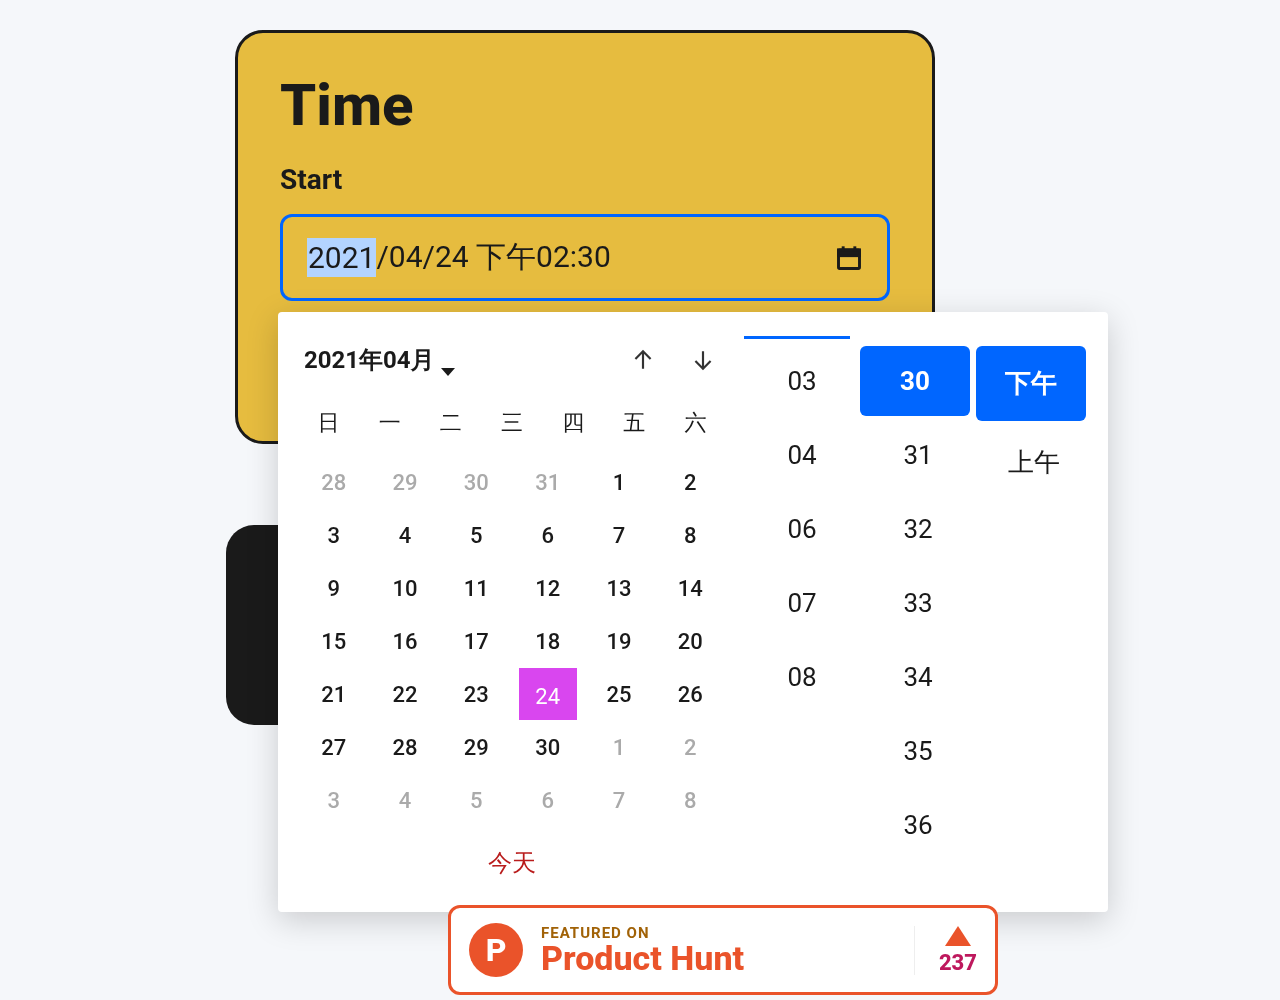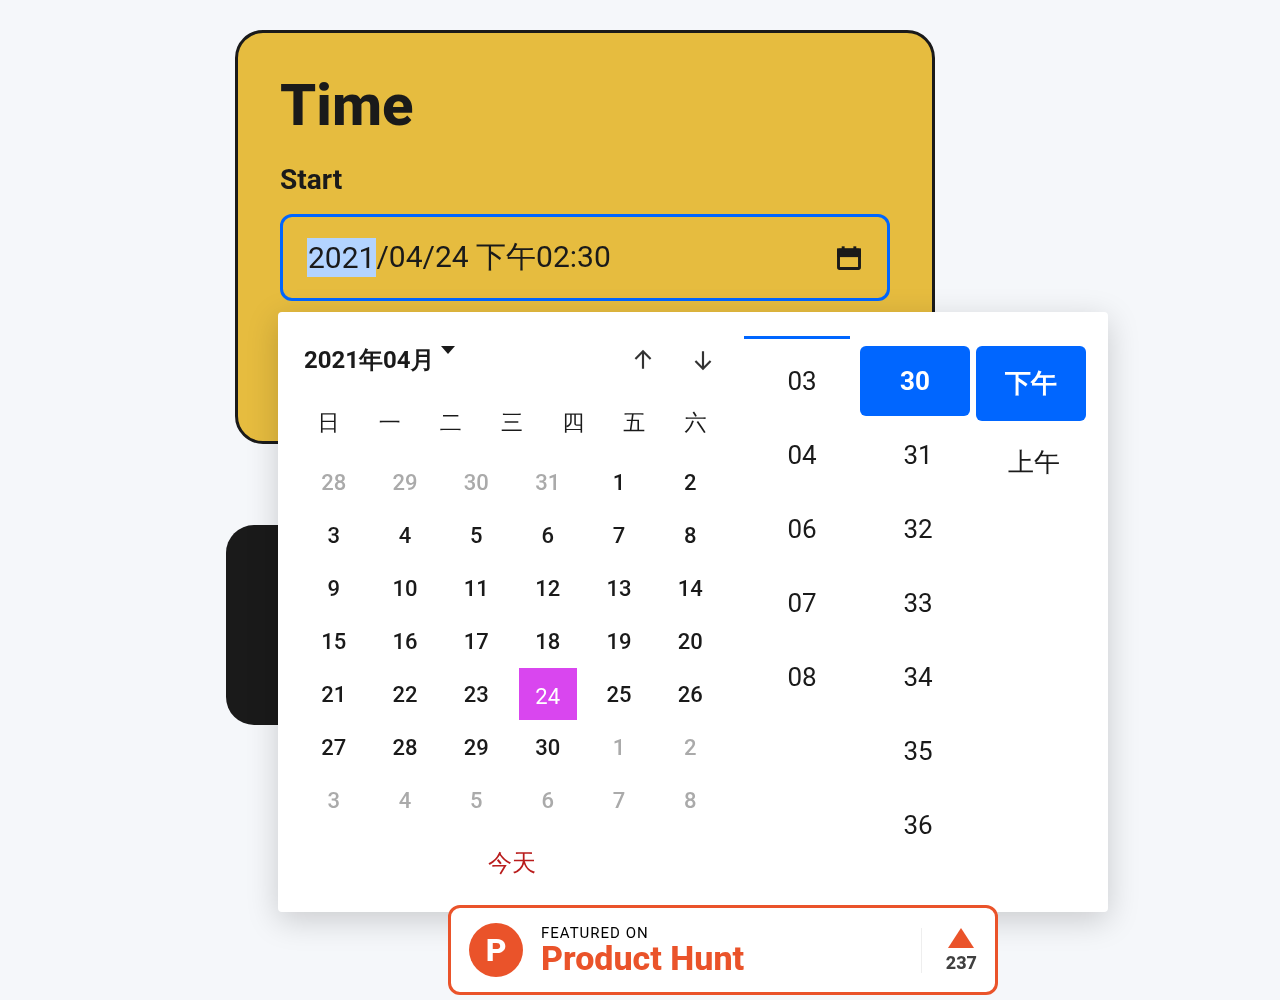--- a/index.html
+++ b/index.html
@@ -101,21 +101,21 @@
       align-items: center;
       padding: 4px 10px 10px 6px;
       margin-bottom: 14px;
     }
     
     .month-btn {
       font-size: 24px;
       font-weight: 700;
       color: #1a1a1a;
       display: flex;
-      align-items: flex-start;
+      align-items: flex-end;
       gap: 6px;
       cursor: pointer;
     }
     
     .dropdown-arrow {
       width: 0; height: 0;
       border-left: 7px solid transparent;
       border-right: 7px solid transparent;
       border-top: 8px solid #1a1a1a;
       margin-top: 2px;
@@ -253,40 +253,40 @@
       border-radius: 50%;
       color: #fff;
       font-weight: 800;
       font-size: 32px;
       display: flex;
       align-items: center;
       justify-content: center;
     }
     
     .ph-text { display: flex; flex-direction: column; line-height: 1; }
-    .ph-featured { font-size: 15px; font-weight: 400; color: #000000; letter-spacing: 1px; }
+    .ph-featured { font-size: 15px; font-weight: 700; color: #a16207; letter-spacing: 1px; }
     .ph-name { font-size: 34px; font-weight: 800; color: #ea532a; }
     
     .ph-upvote {
       margin-left: auto;
       display: flex;
       flex-direction: column;
       align-items: center;
       border-left: 1px solid #eee;
       padding-left: 24px;
     }
     
     .ph-triangle {
       width: 0; height: 0;
       border-left: 13px solid transparent;
       border-right: 13px solid transparent;
       border-bottom: 20px solid #ea532a;
     }
     
-    .ph-count { font-size: 18px; font-weight: 800; color: #404040; margin-top: 4px; }
+    .ph-count { font-size: 22px; font-weight: 800; color: #be185d; margin-top: 4px; }
   </style>
 </head>
 <body>
 
 <div class="card-shadow"></div>
 
 <div class="card">
   <h1 class="card-title">Time</h1>
   <div class="field-label">Start</div>
   <div class="datetime-input">

